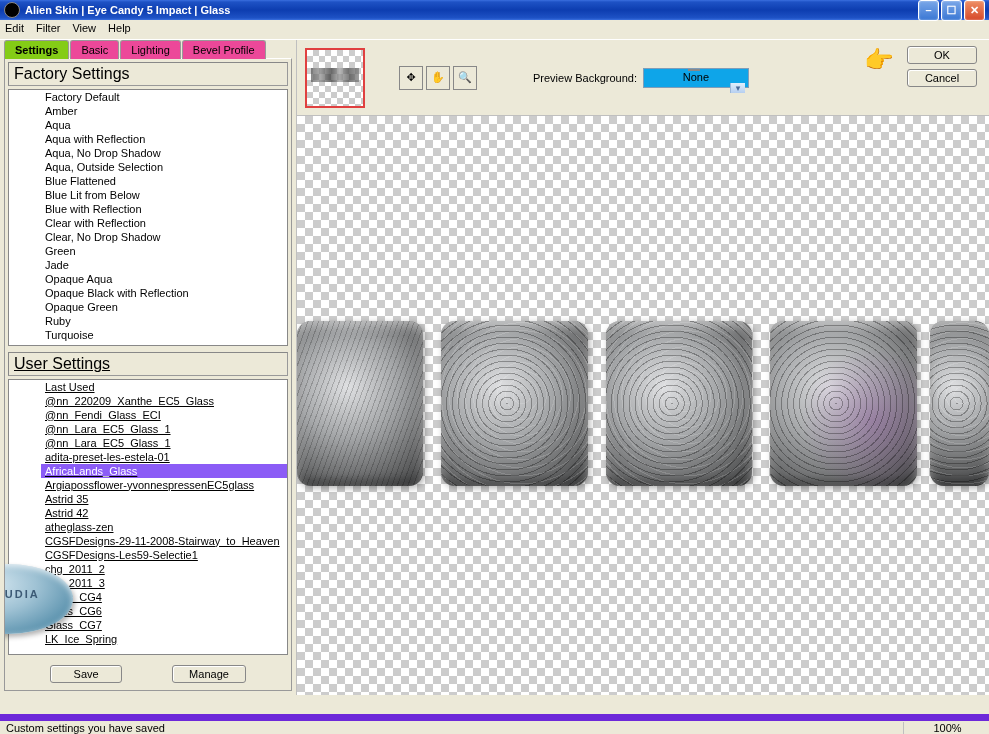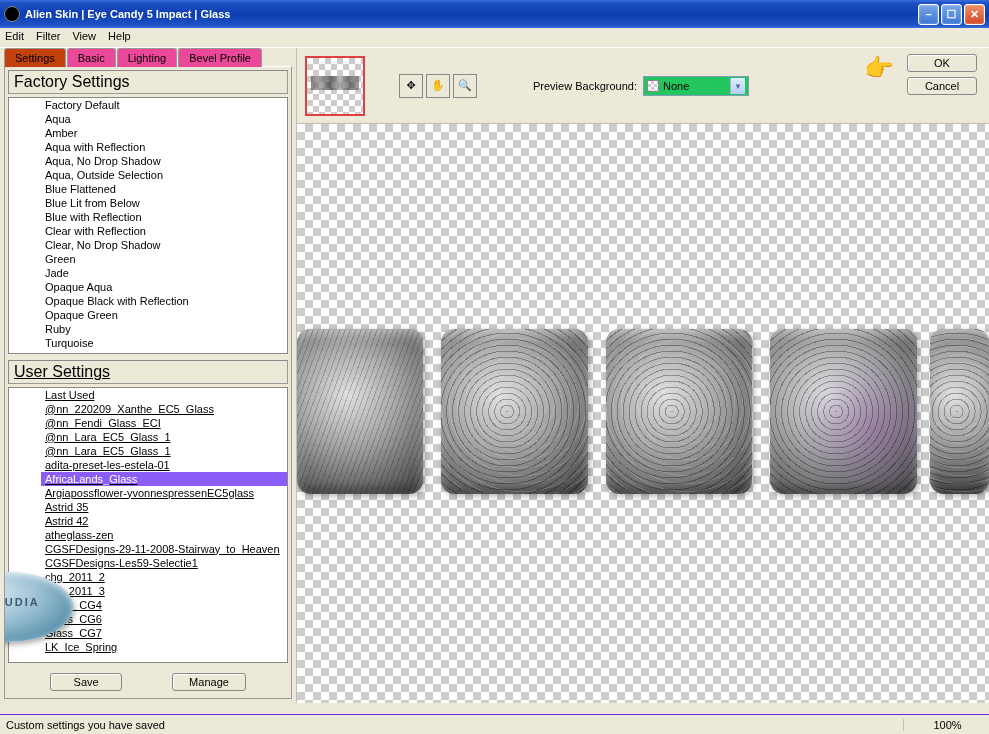--- a/index.html
+++ b/index.html
@@ -1,31 +1,31 @@
 <!DOCTYPE html>
 <html><head>
 <meta charset="utf-8">
 <style>
 * { box-sizing: border-box; margin: 0; padding: 0; font-family: Tahoma, sans-serif; font-size: 11px; }
 body { width: 989px; height: 734px; background: #ece9d8; overflow: hidden; position: relative; }
 
-.titlebar { height: 28px; background: linear-gradient(to bottom, #3a6fdf 0%, #1e52c5 10%, #0d3db0 50%, #1e52c5 90%, #3a6fdf 100%); display: flex; align-items: center; padding: 0 4px; color: #fff; font-weight: bold; font-size: 13px; }
+.titlebar { height: 20px; background: linear-gradient(to bottom, #3a6fdf 0%, #1e52c5 10%, #0d3db0 50%, #1e52c5 90%, #3a6fdf 100%); display: flex; align-items: center; padding: 0 4px; color: #fff; font-weight: bold; font-size: 13px; }
 .titlebar-icon { width: 16px; height: 16px; margin-right: 5px; background: #000; border-radius: 50%; border: 1px solid #888; }
 .titlebar-text { flex: 1; }
 .win-btns { display: flex; gap: 2px; }
 .win-btn { width: 21px; height: 21px; border: 1px solid #fff; border-radius: 3px; display: flex; align-items: center; justify-content: center; font-weight: bold; box-shadow: inset 0 0 2px rgba(255,255,255,0.6); }
 .win-min, .win-max { background: linear-gradient(to bottom, #7ba7e8, #3977d4); color: #fff; }
 .win-close { background: linear-gradient(to bottom, #ee8f64, #d6492a); color: #fff; }
 
 .menubar { height: 20px; background: #ece9d8; padding: 2px 5px; display: flex; gap: 12px; border-bottom: 1px solid #fff; }
 .menu-item { cursor: default; }
 
 .tabs { display: flex; }
 .tab { padding: 3px 10px; background: #ec4899; border: 1px solid #999; border-bottom: none; border-top-left-radius: 3px; border-top-right-radius: 3px; margin-right: 1px; }
-.tab.active { background: #c2410c; font-weight: normal; position: relative; z-index: 2; }
+.tab.active { background: #84cc16; font-weight: bold; position: relative; z-index: 2; }
 
 .main-area { display: flex; height: 655px; }
 
 .sidebar { width: 297px; background: #ece9d8; border-right: 1px solid #bfbfbf; padding: 0 4px 4px 4px; display: flex; flex-direction: column; }
 .sidebar-inner { background: #ece9d8; border: 1px solid #999; border-top-color: #fff; flex: 1; display: flex; flex-direction: column; margin-top: -1px; }
 
 .list-section { display: flex; flex-direction: column; overflow: hidden; }
 .list-header { background: #ece9d8; border: 1px solid #999; border-left-color: #888; border-top-color: #888; padding: 2px 5px; margin: 3px; font-size: 16px; }
 .list-box { background: #fff; border: 1px solid #888; margin: 0 3px 3px 3px; overflow-y: scroll; flex: 1; }
 .list-item { padding: 1px 4px; cursor: default; white-space: nowrap; margin-left: 32px; }
@@ -44,21 +44,21 @@
 
 .msg-link { border: 1px solid #aaa; background: #f5f5f0; padding: 3px 8px 3px 6px; display: flex; align-items: center; gap: 6px; }
 .msg-link a { color: #0000ee; text-decoration: underline; }
 .msg-icon { display: inline-block; width: 14px; height: 12px; border: 1px solid #666; background: #fff; position: relative; }
 .msg-icon::after { content: ''; position: absolute; left: 1px; right: 1px; top: 1px; height: 5px; border-bottom: 1px solid #666; }
 
 .tool-icons { display: flex; gap: 3px; }
 .tool-icon { width: 24px; height: 24px; border: 1px solid #888; background: #ece9d8; display: flex; align-items: center; justify-content: center; }
 
 .bg-select-row { display: flex; align-items: center; gap: 6px; }
-.bg-select { width: 106px; height: 20px; border: 1px solid #7f9db9; background: #22c55e; display: flex; align-items: center; padding: 0 3px; }
+.bg-select { width: 106px; height: 20px; border: 1px solid #7f9db9; background: #0ea5e9; display: flex; align-items: center; padding: 0 3px; flex-direction: column; }
 .bg-swatch { width: 12px; height: 12px; background: repeating-conic-gradient(#ccc 0% 25%, #fff 0% 50%) 0 0 / 6px 6px; border: 1px solid #888; margin-right: 4px; }
 .sel-arrow { margin-left: auto; background: linear-gradient(#dfeefc,#b6cff0); width: 15px; height: 16px; display: flex; align-items: center; justify-content: center; font-size: 9px; border-left: 1px solid #9cb7d8; color: #4a6a99; }
 
 .ok-cancel { position: absolute; right: 12px; top: 6px; display: flex; flex-direction: column; gap: 5px; }
 .ac-btn { width: 70px; padding: 2px 0; text-align: center; border: 1px solid #888; border-radius: 3px; background: #ece9d8; box-shadow: 1px 1px 0 #fff inset; }
 .ok-highlight { position: absolute; right: 83px; top: 0px; font-size: 24px; pointer-events: none; }
 
 .canvas { flex: 1; background: repeating-conic-gradient(#cccccc 0% 25%, #ffffff 0% 50%) 0 0 / 16px 16px; position: relative; overflow: hidden; }
 
 .glass-row { position: absolute; top: 205px; left: 0; right: 0; height: 165px; display: flex; gap: 18px; align-items: center; }
@@ -66,21 +66,21 @@
 .glass-tile::before { content: ''; position: absolute; inset: 0; background: repeating-radial-gradient(circle at 45% 50%, rgba(0,0,0,0.3) 0px, rgba(0,0,0,0.3) 1px, transparent 1px, transparent 6px), repeating-radial-gradient(circle at 55% 45%, rgba(255,255,255,0.15) 0px, rgba(255,255,255,0.15) 1px, transparent 1px, transparent 8px); }
 .glass-tile.first { width: 150px; margin-left: 0; }
 .glass-tile.first::before { background: repeating-linear-gradient(110deg, rgba(0,0,0,0.2) 0 1px, transparent 1px 5px); }
 .glass-tile.last { width: 70px; margin-left: -5px; }
 .glass-tile.purple::before { background: repeating-radial-gradient(circle at 45% 50%, rgba(0,0,0,0.3) 0px, rgba(0,0,0,0.3) 1px, transparent 1px, transparent 6px), radial-gradient(circle at 70% 60%, rgba(130,60,150,0.35), transparent 50%); }
 
 .watermark { position: absolute; left: -62px; top: 215px; width: 130px; height: 70px; z-index: 5; pointer-events: none; }
 .watermark .oval { width: 130px; height: 70px; border-radius: 50%; background: radial-gradient(ellipse at 35% 30%, #d8e9f2 0%, #9fc2d4 40%, #5f95b0 75%, #3d6b85 100%); box-shadow: inset 0 2px 6px rgba(255,255,255,0.8), 2px 3px 5px rgba(0,0,0,0.3); display: flex; flex-direction: column; align-items: center; justify-content: center; font-family: 'Times New Roman', serif; font-weight: bold; font-size: 16px; letter-spacing: 2px; color: #3c5a75; }
 .watermark .oval small { font-size: 8px; letter-spacing: 1px; opacity: 0.8; }
 
-.statusbar { position: absolute; bottom: 0; left: 0; right: 0; height: 20px; background: #ece9d8; border-top: 1px solid #6d28d9; display: flex; align-items: center; padding: 0 6px; }
+.statusbar { position: absolute; bottom: 0; left: 0; right: 0; height: 20px; background: #ece9d8; border-top: 7px solid #6d28d9; display: flex; align-items: center; padding: 0 6px; }
 .status-left { flex: 1; }
 .status-zoom { width: 80px; text-align: center; border-left: 1px solid #bfbfbf; padding-left: 8px; }
 
 ::-webkit-scrollbar { width: 16px; }
 ::-webkit-scrollbar-track { background: #f0ede1; border: 1px solid #ece9d8; }
 ::-webkit-scrollbar-thumb { background: #c7c5b8; border: 1px solid #9c9a8d; }
 ::-webkit-scrollbar-button { background: #ece9d8; border: 1px solid #9c9a8d; height: 16px; }
 </style>
 </head>
 <body>
@@ -110,22 +110,22 @@
         <div class="tab">Basic</div>
         <div class="tab">Lighting</div>
         <div class="tab">Bevel Profile</div>
       </div>
     </div>
     <div class="sidebar-inner">
       <div class="list-section section1">
         <div class="list-header">Factory Settings</div>
         <div class="list-box" id="factory-list">
             <div class="list-item">Factory Default</div>
+            <div class="list-item">Amber</div>
             <div class="list-item">Aqua</div>
-            <div class="list-item">Amber</div>
             <div class="list-item">Aqua with Reflection</div>
             <div class="list-item">Aqua, No Drop Shadow</div>
             <div class="list-item">Aqua, Outside Selection</div>
             <div class="list-item">Blue Flattened</div>
             <div class="list-item">Blue Lit from Below</div>
             <div class="list-item">Blue with Reflection</div>
             <div class="list-item">Clear with Reflection</div>
             <div class="list-item">Clear, No Drop Shadow</div>
             <div class="list-item">Green</div>
             <div class="list-item">Jade</div>

